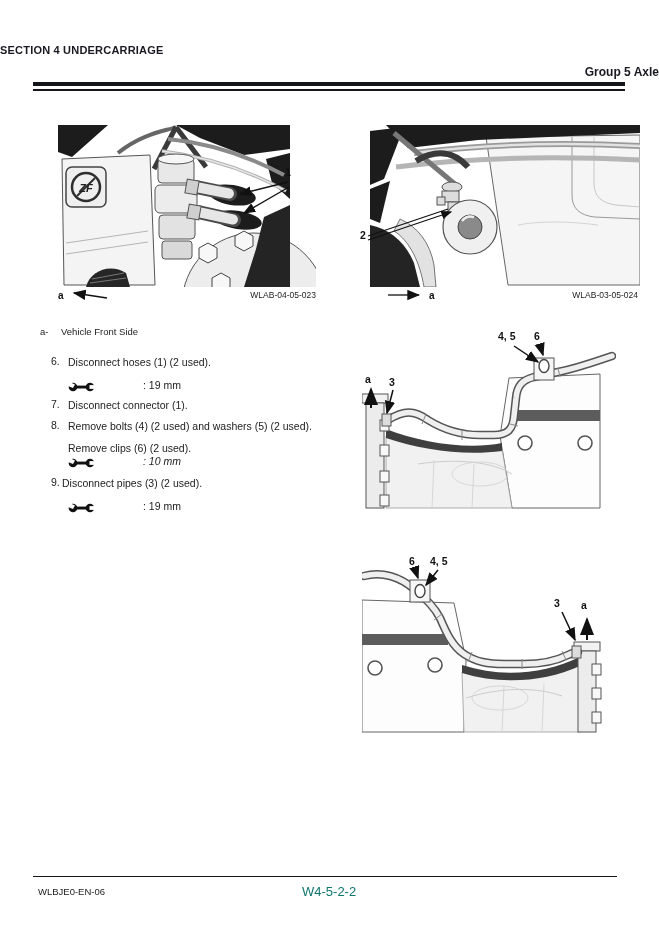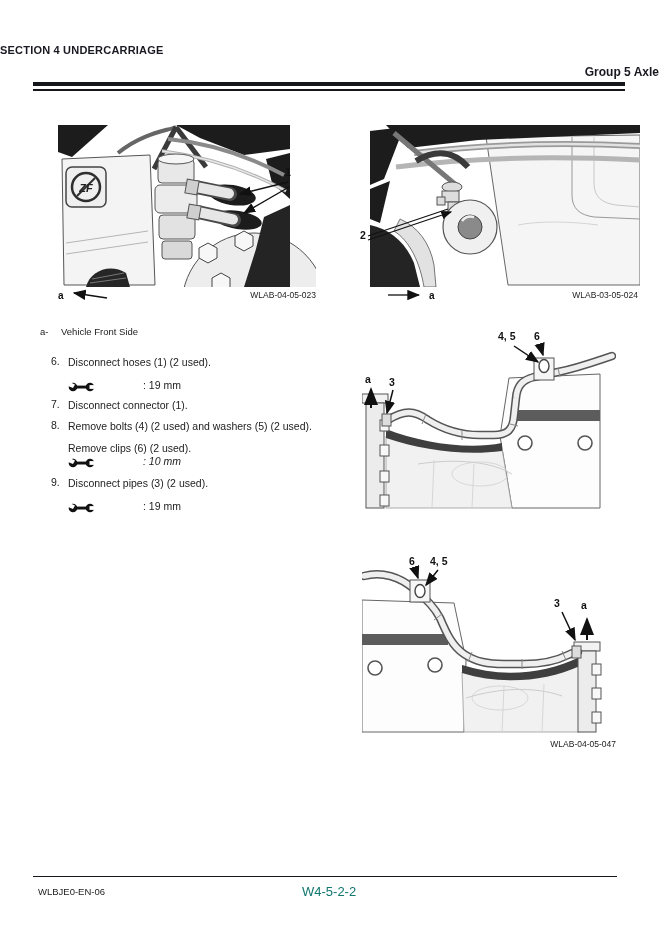--- a/index.html
+++ b/index.html
@@ -198,21 +198,21 @@
   <svg class="abs" style="left:68px;top:457px;" width="27" height="12" viewBox="0 0 27 12">
     <rect x="4" y="4.6" width="19" height="2.9" fill="#111"></rect>
     <circle cx="5" cy="6" r="4.3" fill="#111"></circle>
     <polygon points="0.5,0.5 7,3.5 5,7 -1,4.5" fill="#fff"></polygon>
     <circle cx="22" cy="6" r="4.3" fill="#111"></circle>
     <rect x="21.5" y="4.1" width="7" height="3.8" fill="#fff"></rect>
   </svg>
   <span class="abs tooltext" style="left:100px;top:455px;font-style:italic;">: 10 mm</span>
 
   <span class="abs stepnum" style="left:51px;top:476px;">9.</span>
-  <span class="abs steptext" style="left:68px;top:476px;">Disconnect pipes (3) (2 used).</span>
+  <span class="abs steptext" style="left:62px;top:476px;">Disconnect pipes (3) (2 used).</span>
 
   <svg class="abs" style="left:68px;top:502px;" width="27" height="12" viewBox="0 0 27 12">
     <rect x="4" y="4.6" width="19" height="2.9" fill="#111"></rect>
     <circle cx="5" cy="6" r="4.3" fill="#111"></circle>
     <polygon points="0.5,0.5 7,3.5 5,7 -1,4.5" fill="#fff"></polygon>
     <circle cx="22" cy="6" r="4.3" fill="#111"></circle>
     <rect x="21.5" y="4.1" width="7" height="3.8" fill="#fff"></rect>
   </svg>
   <span class="abs tooltext" style="left:100px;top:500px;">: 19 mm</span>
 
@@ -313,19 +313,18 @@
       <line x1="53" y1="13" x2="56" y2="22" stroke="#111" stroke-width="1.5" marker-end="url(#ah047)"></line>
       <line x1="76" y1="14" x2="64" y2="29" stroke="#111" stroke-width="1.5" marker-end="url(#ah047)"></line>
       <line x1="200" y1="56" x2="213" y2="84" stroke="#111" stroke-width="1.5" marker-end="url(#ah047)"></line>
       <line x1="225" y1="84" x2="225" y2="63" stroke="#111" stroke-width="2" marker-end="url(#ah047)"></line>
     </svg>
     <span class="abs callout" style="left:47px;top:-1px;">6</span>
     <span class="abs callout" style="left:68px;top:-1px;">4, 5</span>
     <span class="abs callout" style="left:192px;top:41px;">3</span>
     <span class="abs callout" style="left:219px;top:43px;">a</span>
   </div>
-  <div class="abs caption" style="left:362px;top:739px;width:254px;">WLAB-04-05-047</div>
 
   <div class="abs footline" style="top:876px;"></div>
   <span class="abs footcode" style="left:38px;top:886px;">WLBJE0-EN-06</span>
   <span class="abs footpage" style="left:302px;top:884px;">W4-5-2-2</span>
 
 </div>
 
 </body></html>

